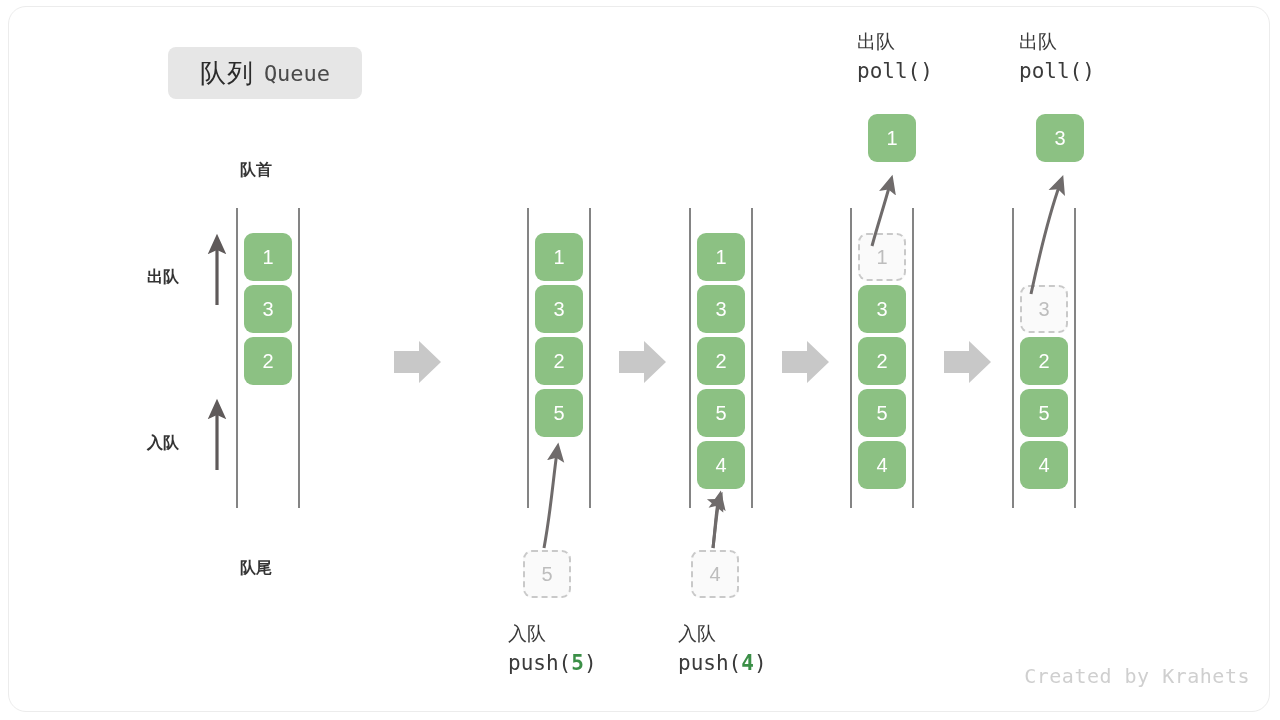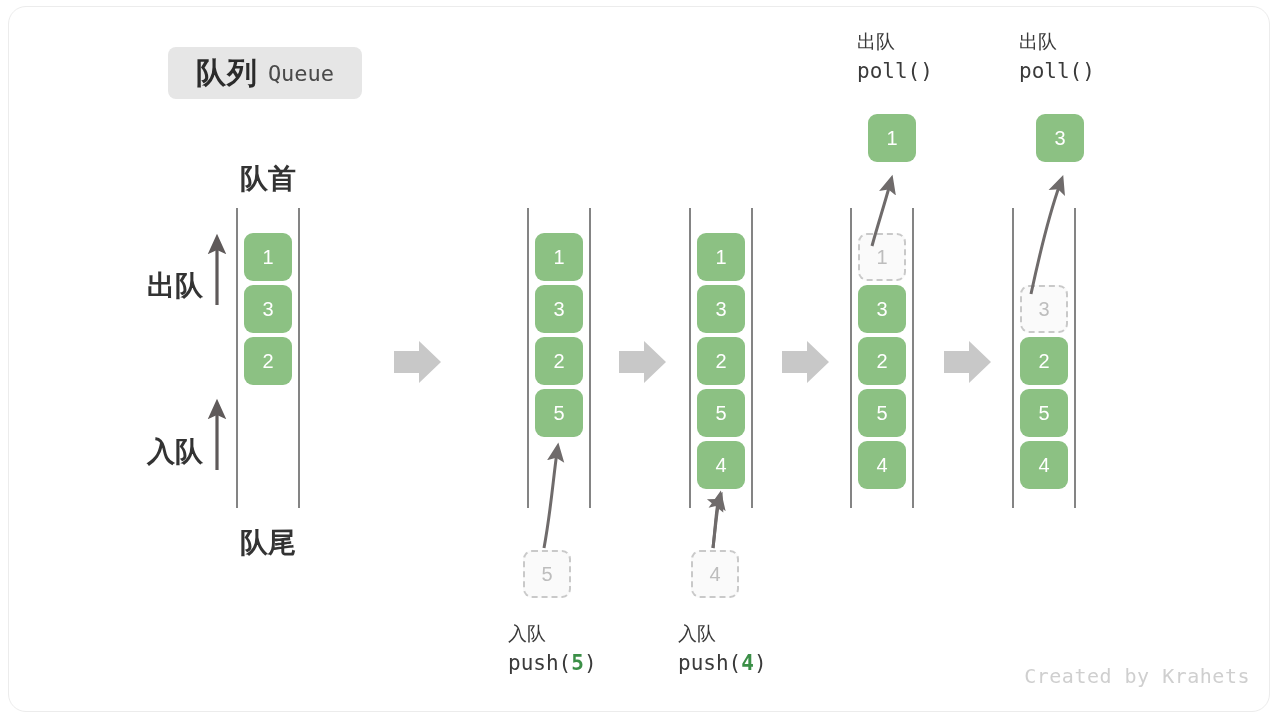--- a/index.html
+++ b/index.html
@@ -36,35 +36,35 @@
     width: 194px;
     height: 52px;
     background: #e6e6e6;
     border-radius: 8px;
     display: flex;
     align-items: center;
     justify-content: center;
     gap: 10px;
   }
   #title-badge .cn {
-    font-size: 30px;
-    font-weight: bold;
+    font-size: 26px;
+    font-weight: normal;
     color: #2b2b2b;
     letter-spacing: 1px;
   }
   #title-badge .en {
     font-family: "DejaVu Sans Mono", "Liberation Mono", monospace;
     font-size: 22px;
     color: #4a4a4a;
   }
 
   
   .cn-label {
     position: absolute;
-    font-size: 28px;
+    font-size: 16px;
     font-weight: bold;
     color: #333333;
     white-space: nowrap;
   }
   .op-label {
     position: absolute;
     white-space: nowrap;
     text-align: left;
   }
   .op-label .cn {
@@ -145,21 +145,21 @@
 
 <div id="canvas">
   <div id="card"></div>
 
   <div id="title-badge">
     <span class="cn">队列</span>
     <span class="en">Queue</span>
   </div>
 
   <div class="cn-label" style="left:240px; top:160px;">队首</div>
-  <div class="cn-label" style="left:240px; top:524px;">队尾</div>
+  <div class="cn-label" style="left:240px; top:558px;">队尾</div>
   <div class="cn-label" style="left:147px; top:267px;">出队</div>
   <div class="cn-label" style="left:147px; top:433px;">入队</div>
 
   <div class="queue" style="left:236px; top:208px;">
     <div class="rail left"></div>
     <div class="rail right"></div>
     <div class="cell" style="left:8px; top:25px;">1</div>
     <div class="cell" style="left:8px; top:77px;">3</div>
     <div class="cell" style="left:8px; top:129px;">2</div>
   </div>

